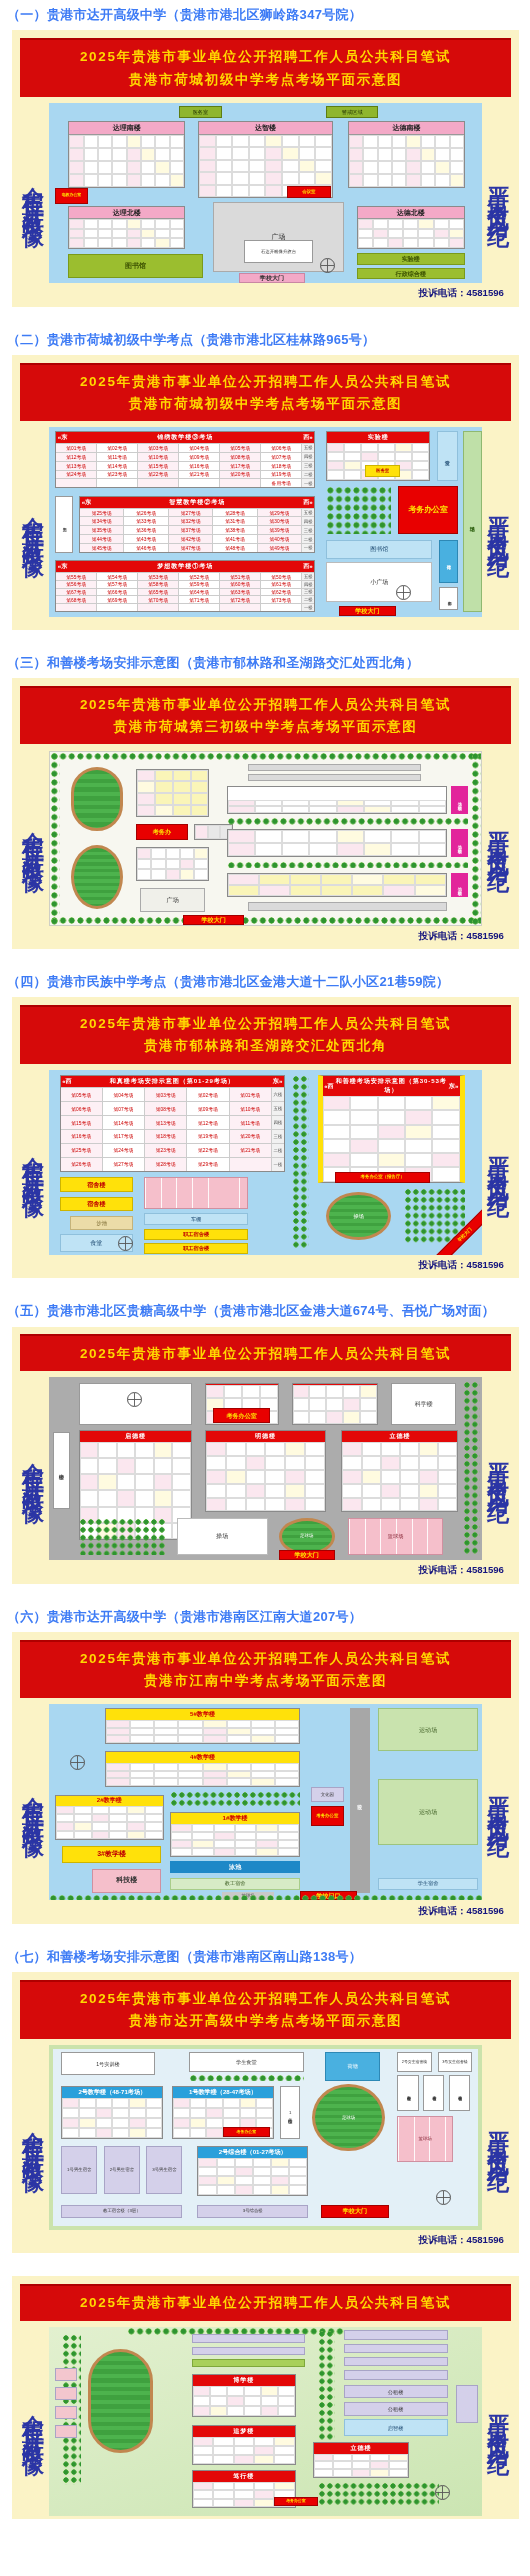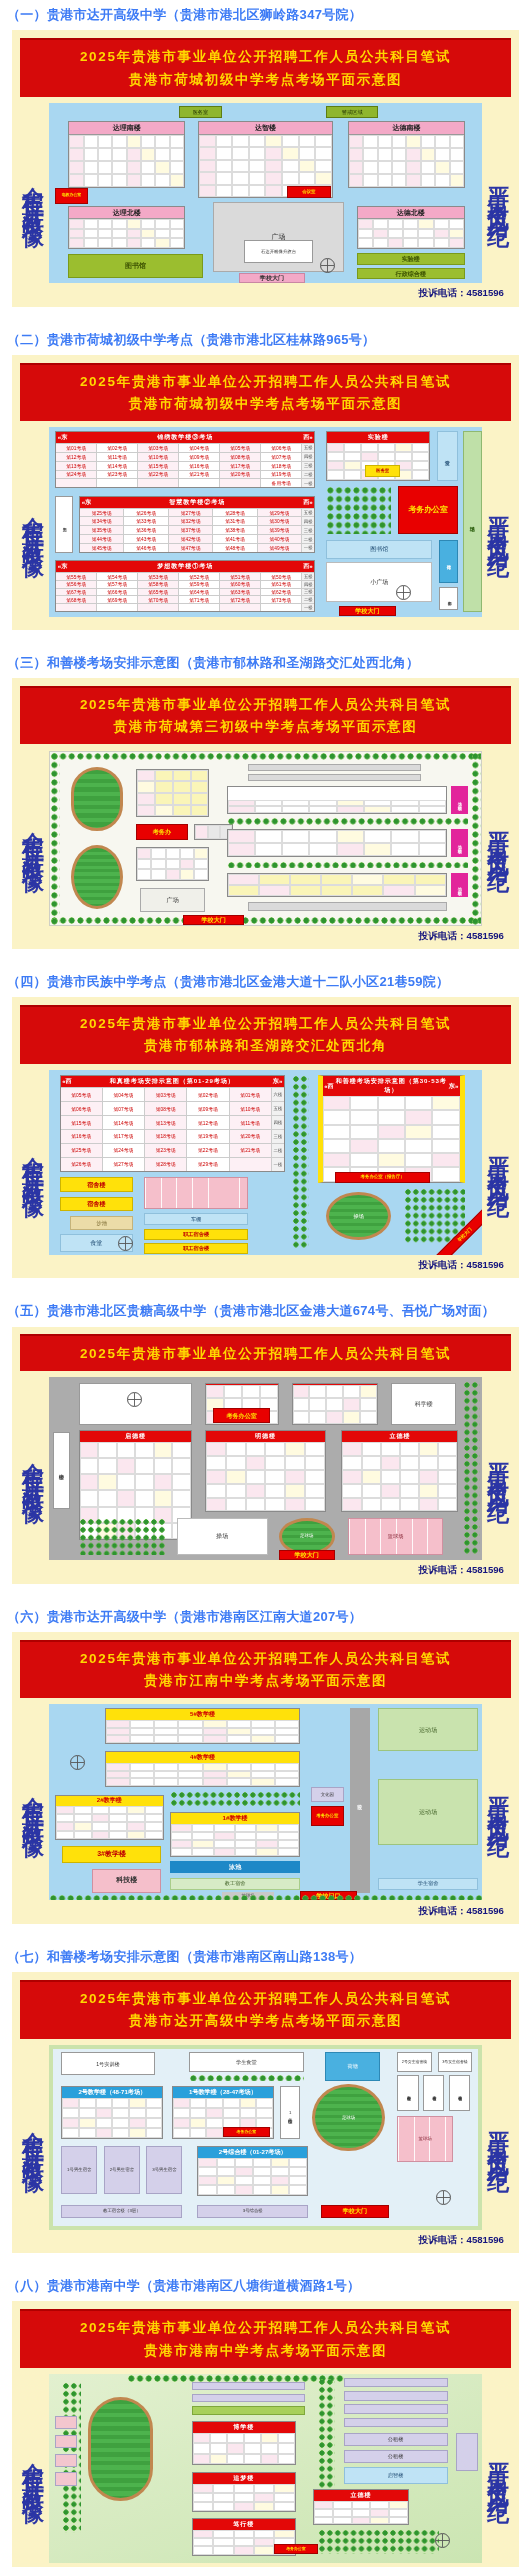--- a/index.html
+++ b/index.html
@@ -1194,25 +1194,23 @@
         <div class="box redbox f7" style="left:63%;top:88%;width:16%;height:7.5%;">学校大门</div>
         <div class="compass" style="left:90%;top:80%;"></div>
       </div>
       <div class="slogan">严肃考风考纪</div>
     </div>
     <div class="phone">投诉电话：4581596</div>
   </div>
 </div>
 
 <div class="sec">
-  <div class="heading">（八）贵港市港南中学（贵港市港南区八塘街道横酒路1号）</div>
   <div class="card">
     <div class="banner">
       <div>2025年贵港市事业单位公开招聘工作人员公共科目笔试</div>
-      <div>贵港市港南中学考点考场平面示意图</div>
     </div>
     <div class="body" style="height:189px;">
       <div class="slogan">全程屏蔽录像</div>
       <div class="map bg-grn">
         <div class="box trees" style="left:18%;top:0;width:50%;height:4.5%;"></div>
         <div class="box trees" style="left:3%;top:4%;width:4.5%;height:80%;background-size:7.9px 7.9px;"></div>
         <div class="box lavbox" style="left:1.5%;top:22%;width:5%;height:7%;background:#F3C6CE;"></div>
         <div class="box lavbox" style="left:1.5%;top:32%;width:5%;height:7%;background:#F3C6CE;"></div>
         <div class="box lavbox" style="left:1.5%;top:42%;width:5%;height:7%;background:#F3C6CE;"></div>
         <div class="box lavbox" style="left:1.5%;top:52%;width:5%;height:7%;background:#F3C6CE;"></div>

